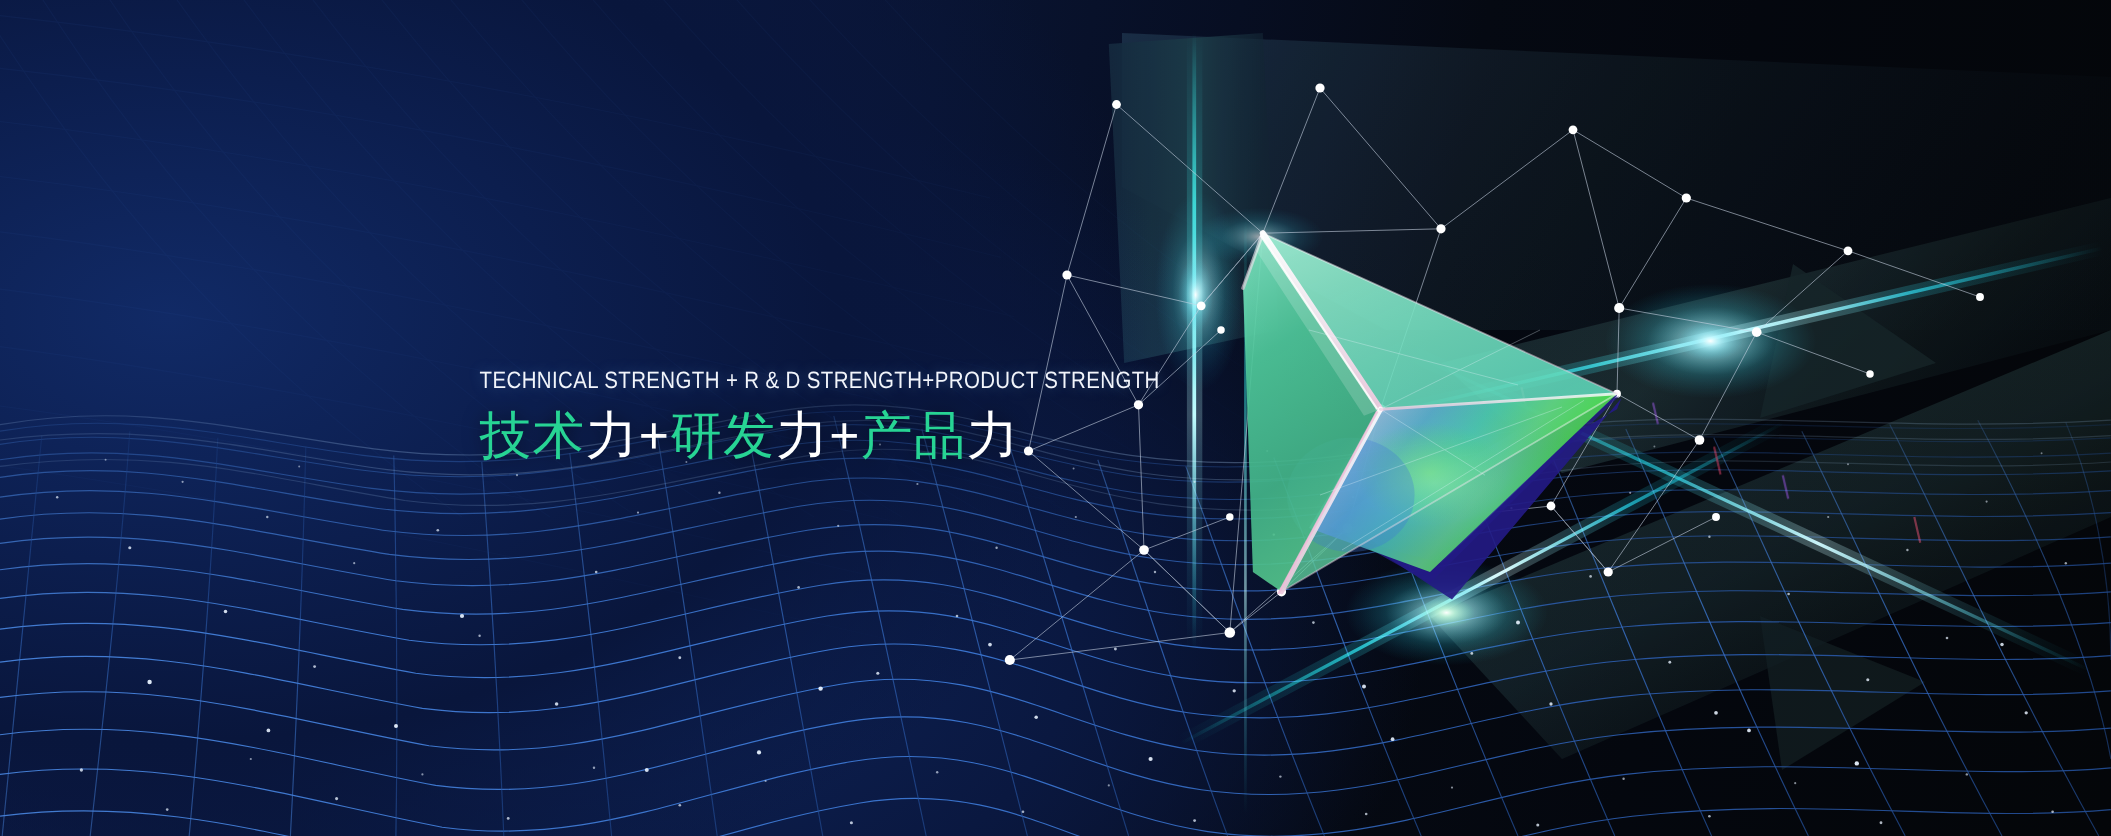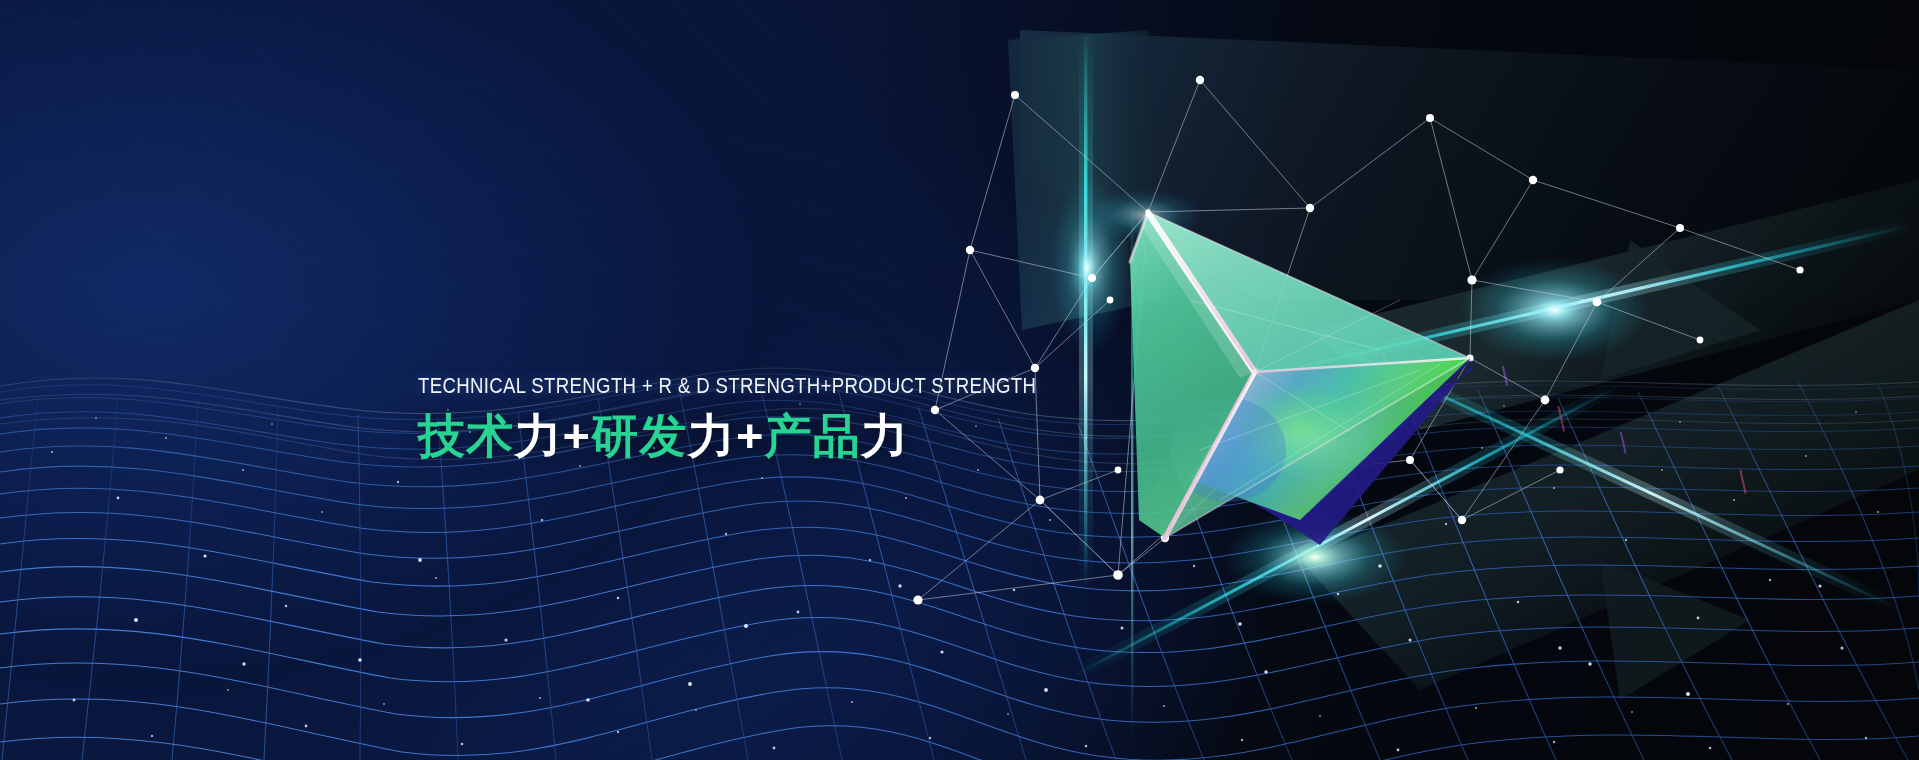--- a/index.html
+++ b/index.html
@@ -36,40 +36,39 @@
 
   
   #prism { opacity:1; }
 
   
   #beams { mix-blend-mode:screen; }
 
   
   #headline-block {
     position:absolute;
-    left:418px; top:336px;
+    left:436px; top:336px;
     width:620px;
     z-index:40;
-    margin-top:40px;
   }
   #eyebrow {
     font-size:21.5px;
     letter-spacing:.4px;
     line-height:1;
     color:#f2f5fb;
     font-weight:400;
     white-space:nowrap;
     transform:scaleX(.865);
     transform-origin:left center;
     text-shadow:0 0 12px rgba(120,180,255,.35);
   }
   #title {
     margin-top:13px;
     font-size:47px;
-    font-weight:700;
+    font-weight:400;
     line-height:1.07;
     letter-spacing:1.2px;
     white-space:nowrap;
     text-shadow:0 1px 16px rgba(0,0,0,.55);
   }
   #title .seg { display:inline; }
   #title .g { color:#27d494; }
   #title .w { color:#ffffff; }
 </style>
 </head>

